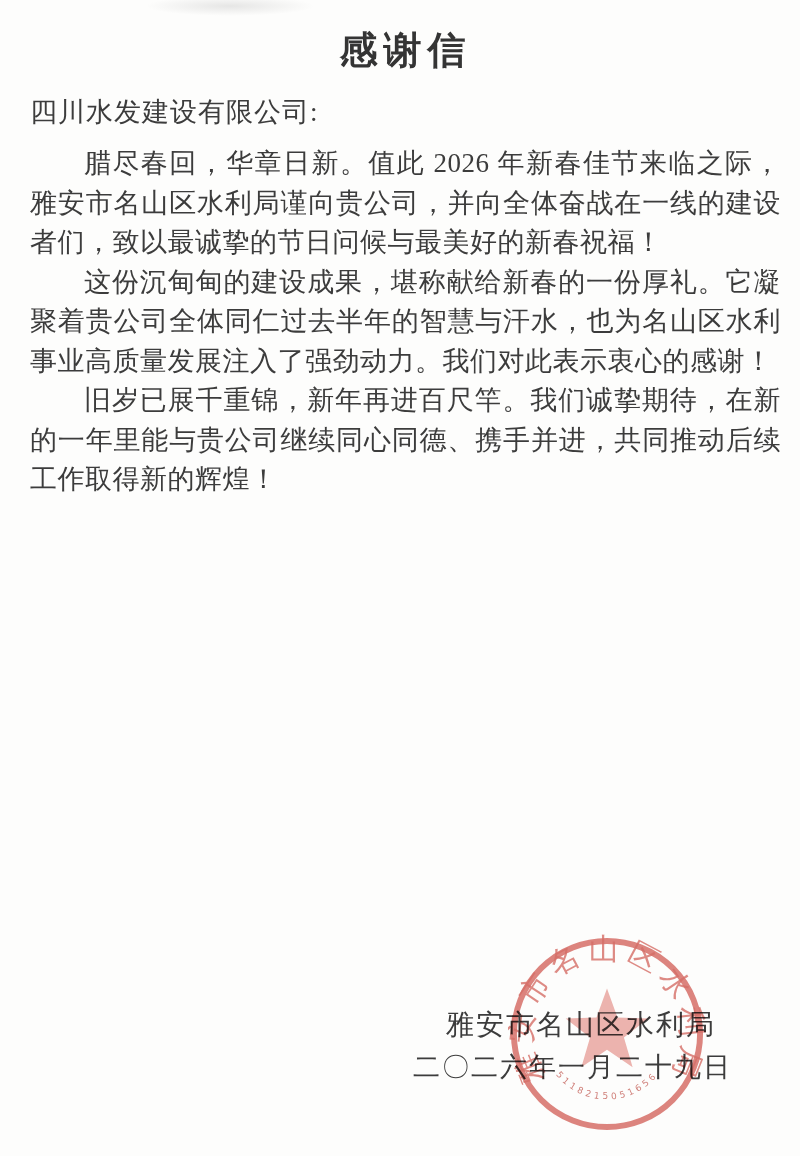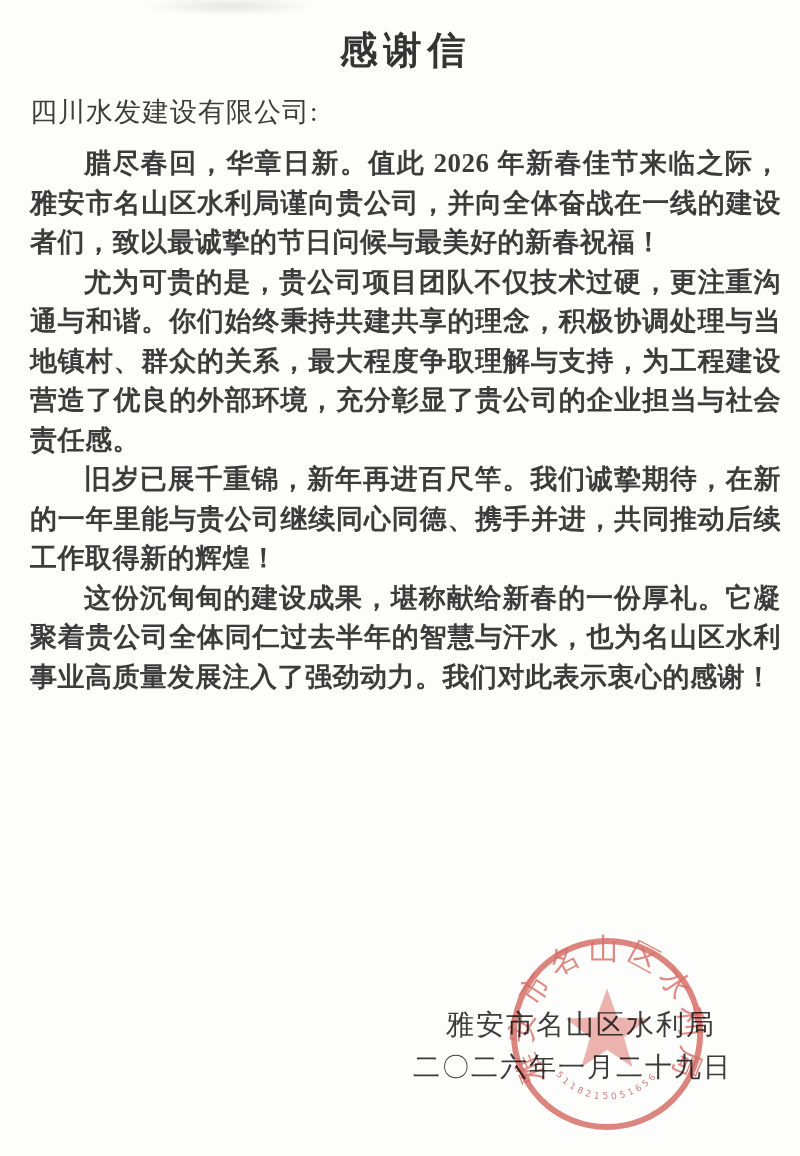--- a/index.html
+++ b/index.html
@@ -32,21 +32,20 @@
     line-height: 39px;
     margin-bottom: 12px;
     letter-spacing: 1px;
   }
   .body-text p {
     font-size: 27px;
     line-height: 39.5px;
     text-align: justify;
     text-indent: 2em;
     letter-spacing: 0.5px;
-    font-weight: bold;
   }
   .signature-name {
     position: absolute;
     top: 1006px; right: 84px;
     font-size: 28px;
     letter-spacing: 2px;
     z-index: 2;
   }
   .signature-date {
     position: absolute;
@@ -86,23 +85,22 @@
 <body>
 
 <div class="page">
 
   <h1 class="title">感谢信</h1>
 
   <div class="salutation">四川水发建设有限公司:</div>
 
   <div class="body-text">
     <p>腊尽春回，华章日新。值此 2026 年新春佳节来临之际，雅安市名山区水利局谨向贵公司，并向全体奋战在一线的建设者们，致以最诚挚的节日问候与最美好的新春祝福！</p>
-    <p>尤为可贵的是，贵公司项目团队不仅技术过硬，更注重沟通与和谐。你们始终秉持共建共享的理念，积极协调处理与当地镇村、群众的关系，最大程度争取理解与支持，为工程建设营造了优良的外部环境，充分彰显了贵公司的企业担当与社会责任感。</p>
+    <p>这份沉甸甸的建设成果，堪称献给新春的一份厚礼。它凝聚着贵公司全体同仁过去半年的智慧与汗水，也为名山区水利事业高质量发展注入了强劲动力。我们对此表示衷心的感谢！</p>
     <p>旧岁已展千重锦，新年再进百尺竿。我们诚挚期待，在新的一年里能与贵公司继续同心同德、携手并进，共同推动后续工作取得新的辉煌！</p>
-    <p>这份沉甸甸的建设成果，堪称献给新春的一份厚礼。它凝聚着贵公司全体同仁过去半年的智慧与汗水，也为名山区水利事业高质量发展注入了强劲动力。我们对此表示衷心的感谢！</p>
   </div>
 
   <div class="signature-name">雅安市名山区水利局</div>
   <div class="signature-date">二〇二六年一月二十九日</div>
 
   <svg class="seal" viewBox="0 0 200 200" aria-hidden="true">
     <circle class="seal-ring" cx="100" cy="100" r="94"></circle>
     <polygon class="seal-star" points="100,54 110.6,83.4 141.8,84.4 117.1,103.6 125.9,133.6 100,116 74.1,133.6 82.9,103.6 58.2,84.4 89.4,83.4"></polygon>
     <path id="sealTopArc" d="M 46.3,153.7 A 76,76 0 1 1 153.7,153.7" fill="none"></path>
     <path id="sealBottomArc" d="M 42.8,133 A 66,66 0 0 0 157.2,133" fill="none"></path>

